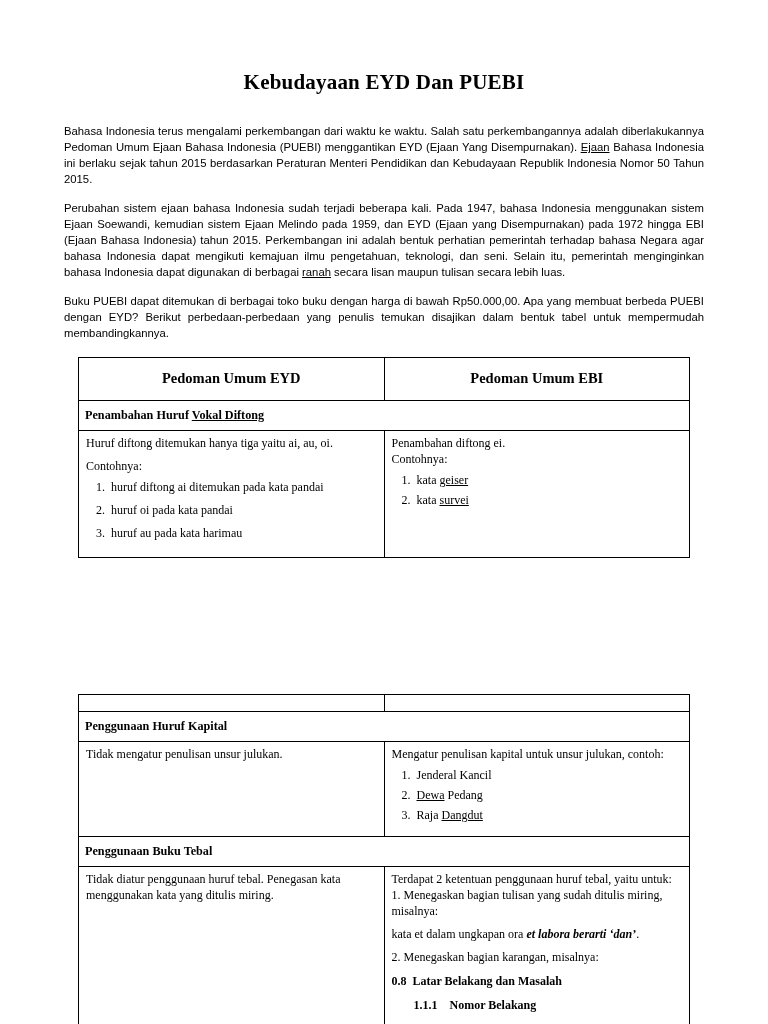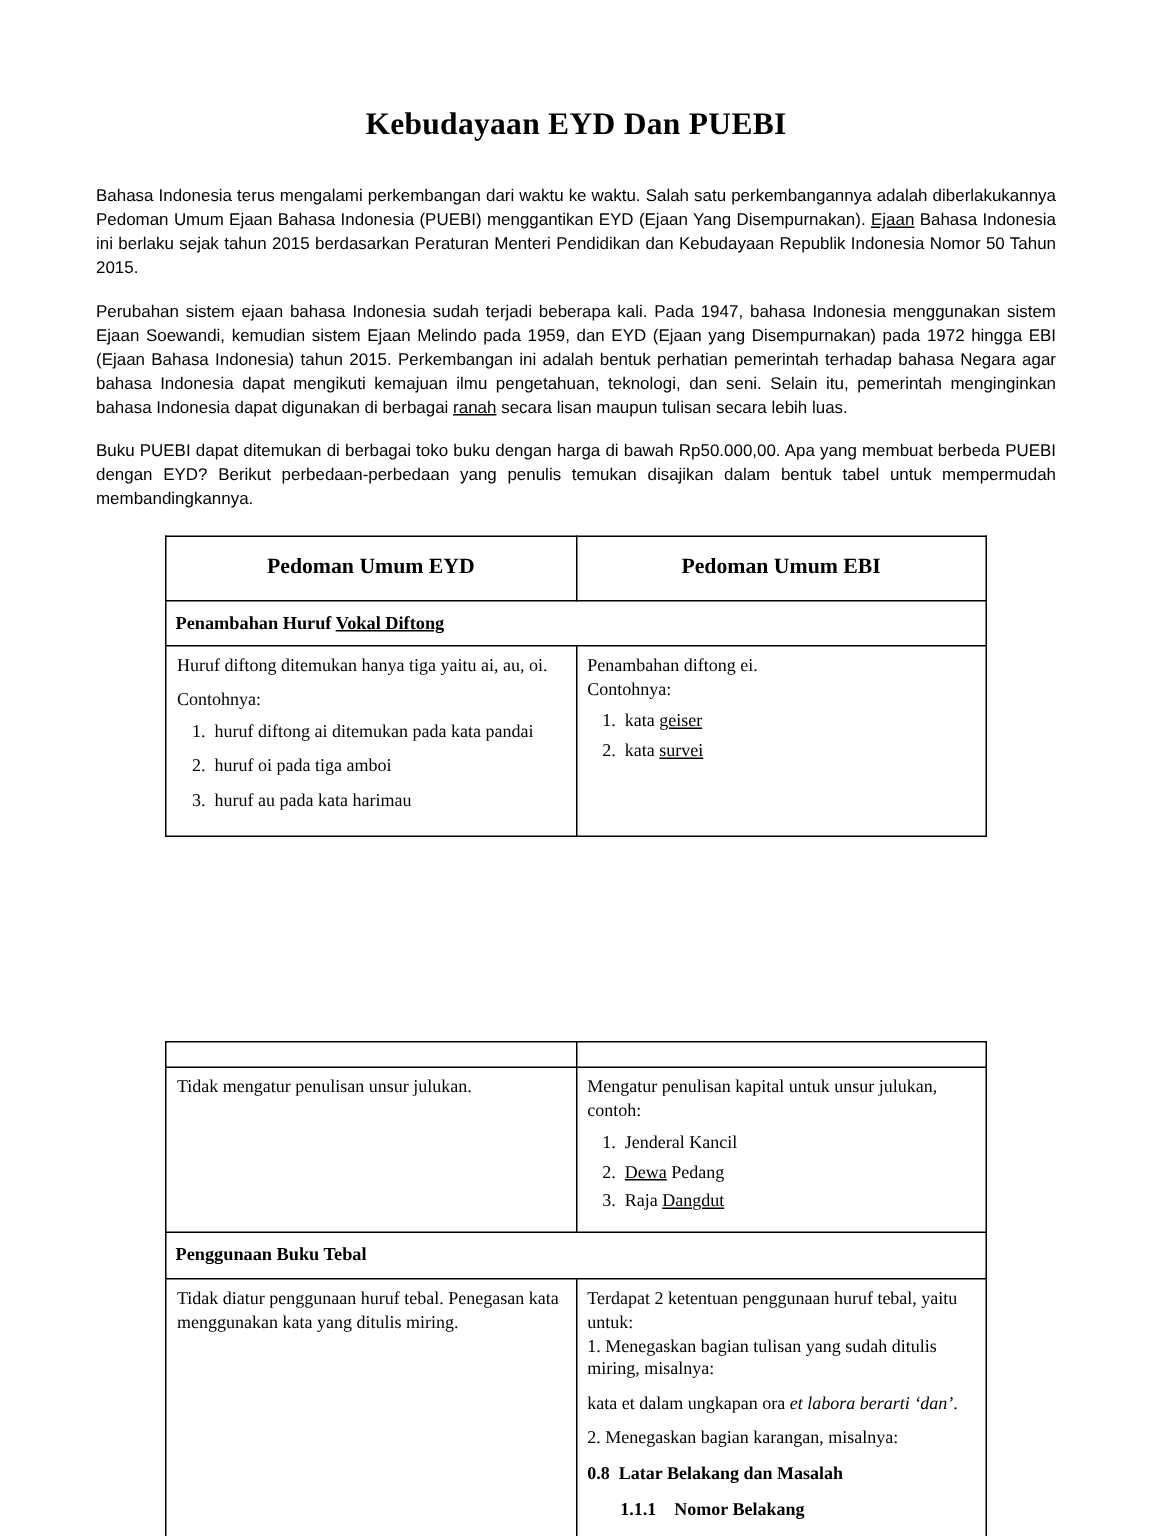--- a/index.html
+++ b/index.html
@@ -33,21 +33,21 @@
     font-size: 11.3px;
     line-height: 1.42;
     margin: 0 0 13px 0;
     text-align: justify;
     color: #000;
   }
   .u { text-decoration: underline; margin-top: 24px; }
 
   table.cmp {
     border-collapse: collapse;
-    width: 548px;
+    width: 612px;
     margin: 16px auto 0 auto;
     table-layout: fixed;
   }
   table.cmp td {
     border: 1px solid #000000;
     vertical-align: top;
     padding: 5px 7px 8px 7px;
     font-family: "Liberation Serif", serif;
     font-size: 12px;
     line-height: 1.33;
@@ -71,21 +71,21 @@
   ol.nlist {
     margin: 5px 0 0 0;
     padding-left: 22px;
   }
   ol.nlist li {
     margin: 0 0 7px 0;
     padding-left: 3px;
   }
   ol.nlist.tight li { margin: 0 0 4px 0; }
   .sub-line { margin: 7px 0 0 0; }
-  .bold { font-weight: normal; text-align: right; }
+  .bold { font-weight: bold; text-align: right; }
   .ital { font-style: italic; }
   .heading-num {
     font-weight: bold;
     margin: 8px 0 0 0;
   }
   .heading-num.indent1 { margin-left: 22px; }
   .spacer-block { height: 120px; }
 </style>
 </head>
 <body>
@@ -112,21 +112,21 @@
       </tr>
       <tr>
         <td class="section" colspan="2"><span>Penambahan Huruf </span><span class="u">Vokal Diftong</span></td>
       </tr>
       <tr>
         <td>
           <div>Huruf diftong ditemukan hanya tiga yaitu ai, au, oi.</div>
           <div class="sub-line">Contohnya:</div>
           <ol class="nlist">
             <li>huruf diftong ai ditemukan pada kata pandai</li>
-            <li>huruf oi pada tiga amboi</li>
+            <li>huruf oi pada kata pandai</li>
             <li>huruf au pada kata harimau</li>
           </ol>
         </td>
         <td>
           <div>Penambahan diftong ei.</div>
           <div>Contohnya:</div>
           <ol class="nlist tight">
             <li><span>kata </span><span class="u">geiser</span></li>
             <li><span>kata </span><span class="u">survei</span></li>
           </ol>
@@ -139,20 +139,23 @@
 
   <table class="cmp">
     <colgroup>
         <col style="width:50%">
         <col style="width:50%">
       </colgroup>
     <tbody>
       <tr>
         <td class="empty"></td>
         <td class="empty"></td>
+      </tr>
+      <tr>
+        <td class="section" colspan="2">Penggunaan Huruf Kapital</td>
       </tr>
       <tr>
         <td>Tidak mengatur penulisan unsur julukan.</td>
         <td>
           <div>Mengatur penulisan kapital untuk unsur julukan, contoh:</div>
           <ol class="nlist tight">
             <li><span>Jenderal Kancil</span></li>
             <li><span class="u">Dewa</span><span> Pedang</span></li>
             <li><span>Raja </span><span class="u">Dangdut</span></li>
           </ol>

